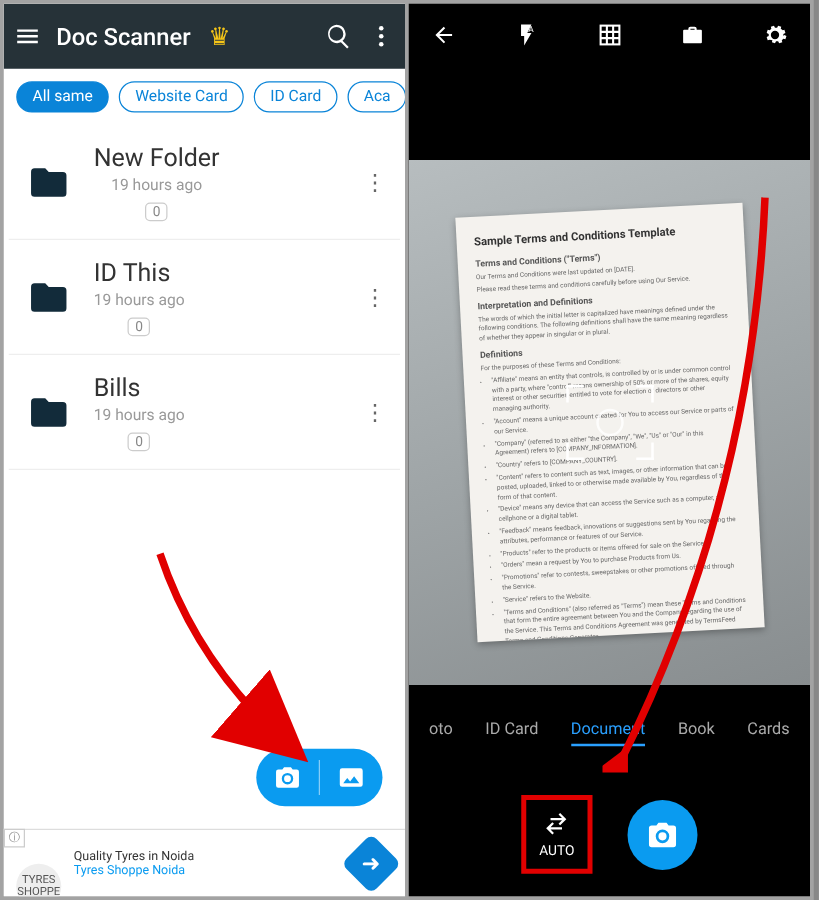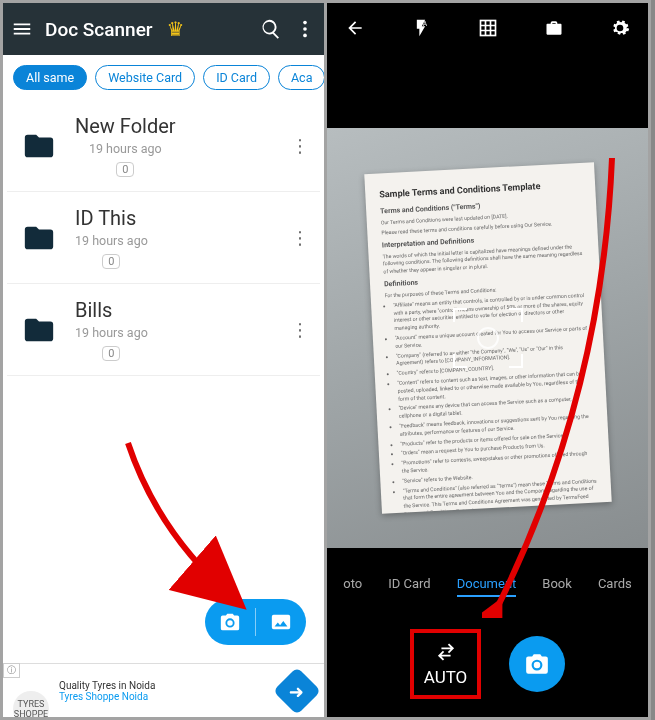--- a/index.html
+++ b/index.html
@@ -49,21 +49,21 @@
   .focus { position: absolute; top: 50%; left: 50%; transform: translate(-50%,-50%); width: 70px; height: 60px; }
   .focus .c { border: 2px solid #fff; position: absolute; width: 14px; height: 14px; }
   .focus .tl { top:0; left:0; border-right:0; border-bottom:0; }
   .focus .tr { top:0; right:0; border-left:0; border-bottom:0; }
   .focus .bl { bottom:0; left:0; border-right:0; border-top:0; }
   .focus .br { bottom:0; right:0; border-left:0; border-top:0; }
   .focus .ring { position:absolute; top:50%; left:50%; width:22px; height:22px; border:2px solid rgba(255,255,255,.8); border-radius:50%; transform:translate(-50%,-50%); }
   .modes { position: absolute; bottom: 112px; left: 0; right: 0; display: flex; justify-content: center; gap: 26px; color: #aaa; font-size: 13px; padding: 8px 0; }
   .mode.active { color: #2aa0ff; border-bottom: 2px solid #2aa0ff; padding-bottom: 4px; }
   .cambot { position: absolute; bottom: 18px; left: 0; right: 0; display: flex; align-items: center; justify-content: center; gap: 28px; }
-  .autobox { border: 4px solid #e10000; padding: 8px 10px; color: #fff; font-size: 17px; display: flex; flex-direction: column; align-items: center; gap: 4px; }
+  .autobox { border: 4px solid #e10000; padding: 8px 10px; color: #fff; font-size: 11px; display: flex; flex-direction: column; align-items: center; gap: 4px; }
   .shutter { width: 56px; height: 56px; border-radius: 50%; background: #0a9bf0; display: flex; align-items: center; justify-content: center; color:#fff; }
 </style>
 </head>
 <body>
 
 <div class="wrap">
 
   <div class="phone">
     <div class="topbar">
       <div class="ic">

